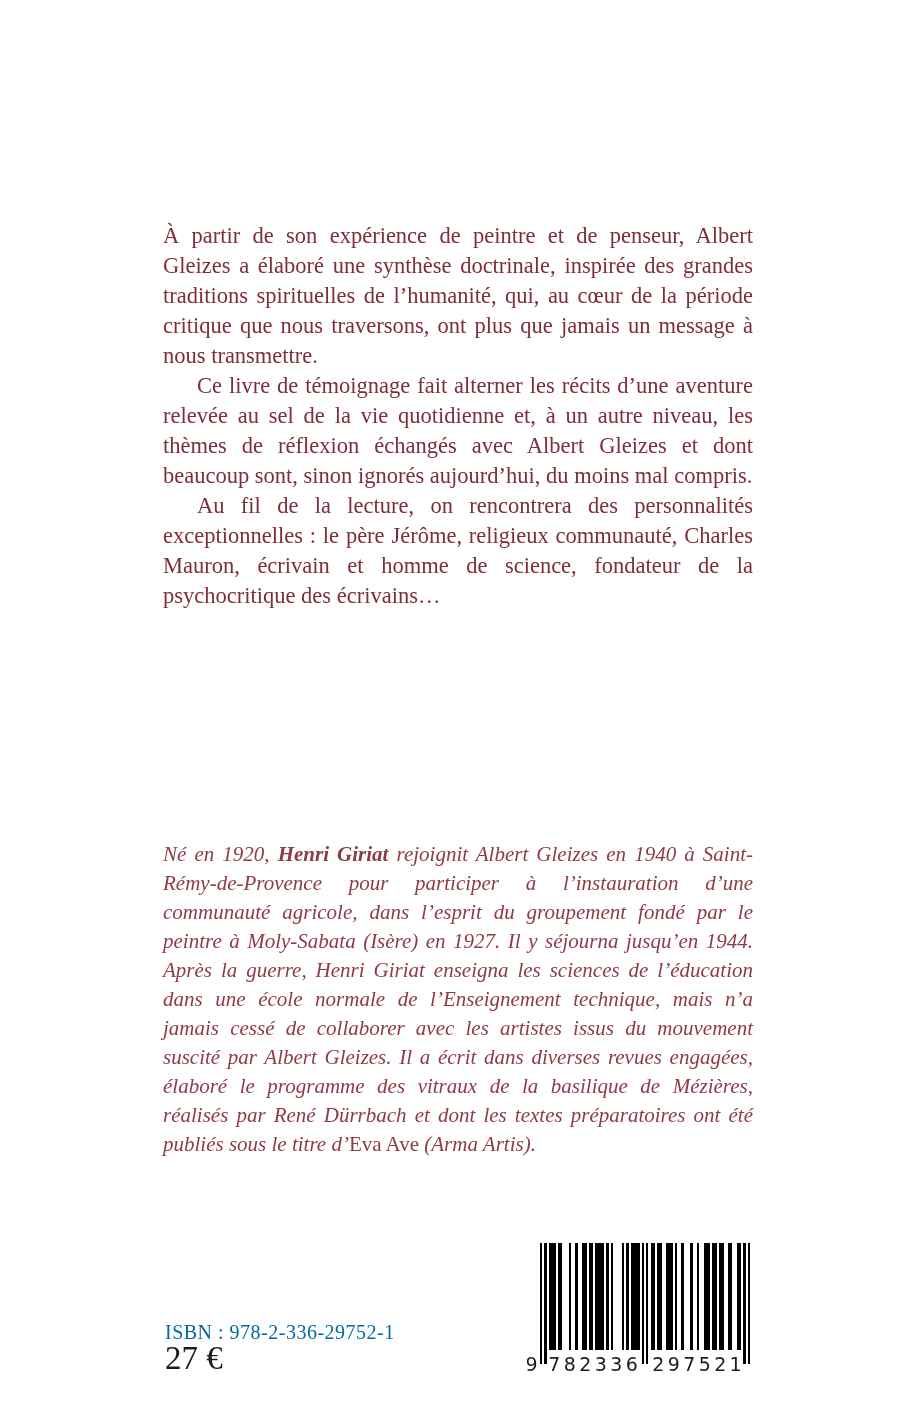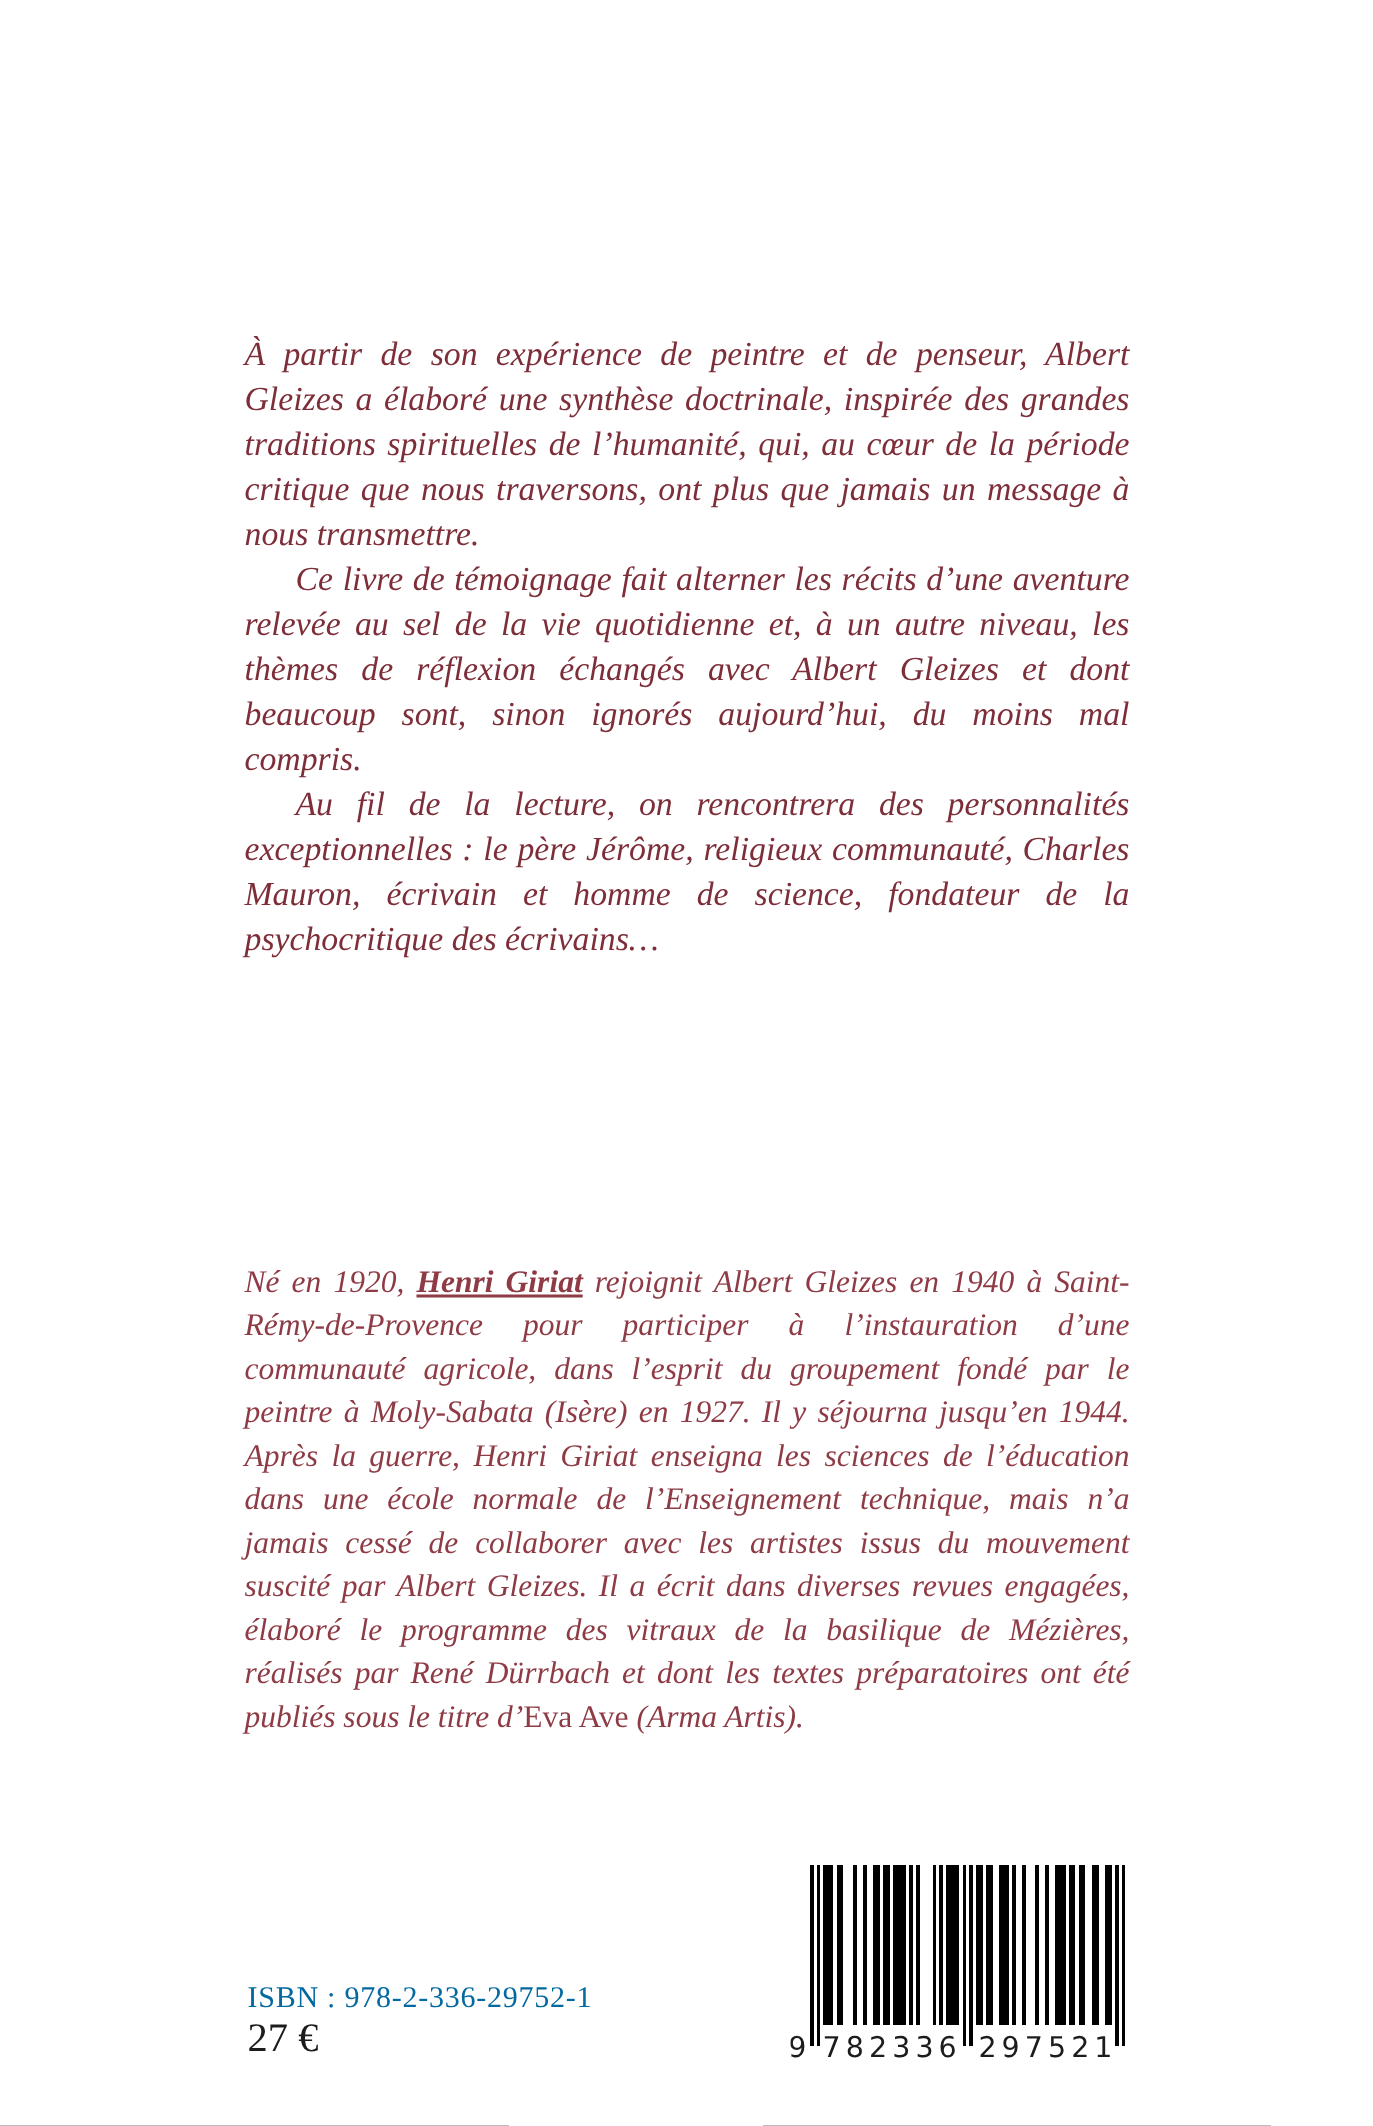--- a/index.html
+++ b/index.html
@@ -10,45 +10,44 @@
     background:#ffffff;
     font-family:"Liberation Serif","DejaVu Serif",serif;
     overflow:hidden;
   }
   .synopsis {
     position:absolute;
     left:163px; top:221px; width:590px;
     font-size:22.5px; line-height:30px;
     color:#7d2e39;
     text-align:justify;
-    font-style:italic;
   }
   .synopsis p { margin:0; }
   .synopsis p.indent { text-indent:34px; }
   .bio {
     position:absolute;
     left:163px; top:840px; width:590px;
     font-size:21px; line-height:29px;
     font-style:italic;
     color:#8e3b45;
     text-align:justify;
   }
-  .bio .author-name { font-weight:bold;text-decoration:underline; }
+  .bio .author-name { font-weight:bold; }
   .bio .upright { font-style:normal;margin-top:31px; }
   .isbn-line {
     position:absolute;
     left:165px; top:1322px;
     font-size:20px; line-height:20px;
     color:#0369a1;
     letter-spacing:0.5px;
   }
   .price-line {
     position:absolute;
     left:165px; top:1346px;
-    font-size:27px; line-height:25px;
+    font-size:33px; line-height:25px;
     color:#1c1c1c;
   }
   .barcode {
     position:absolute;
     left:527px; top:1243px;
     width:230px; height:131px;
   }
   .barcode svg { display:block; }
 </style>
 </head>

